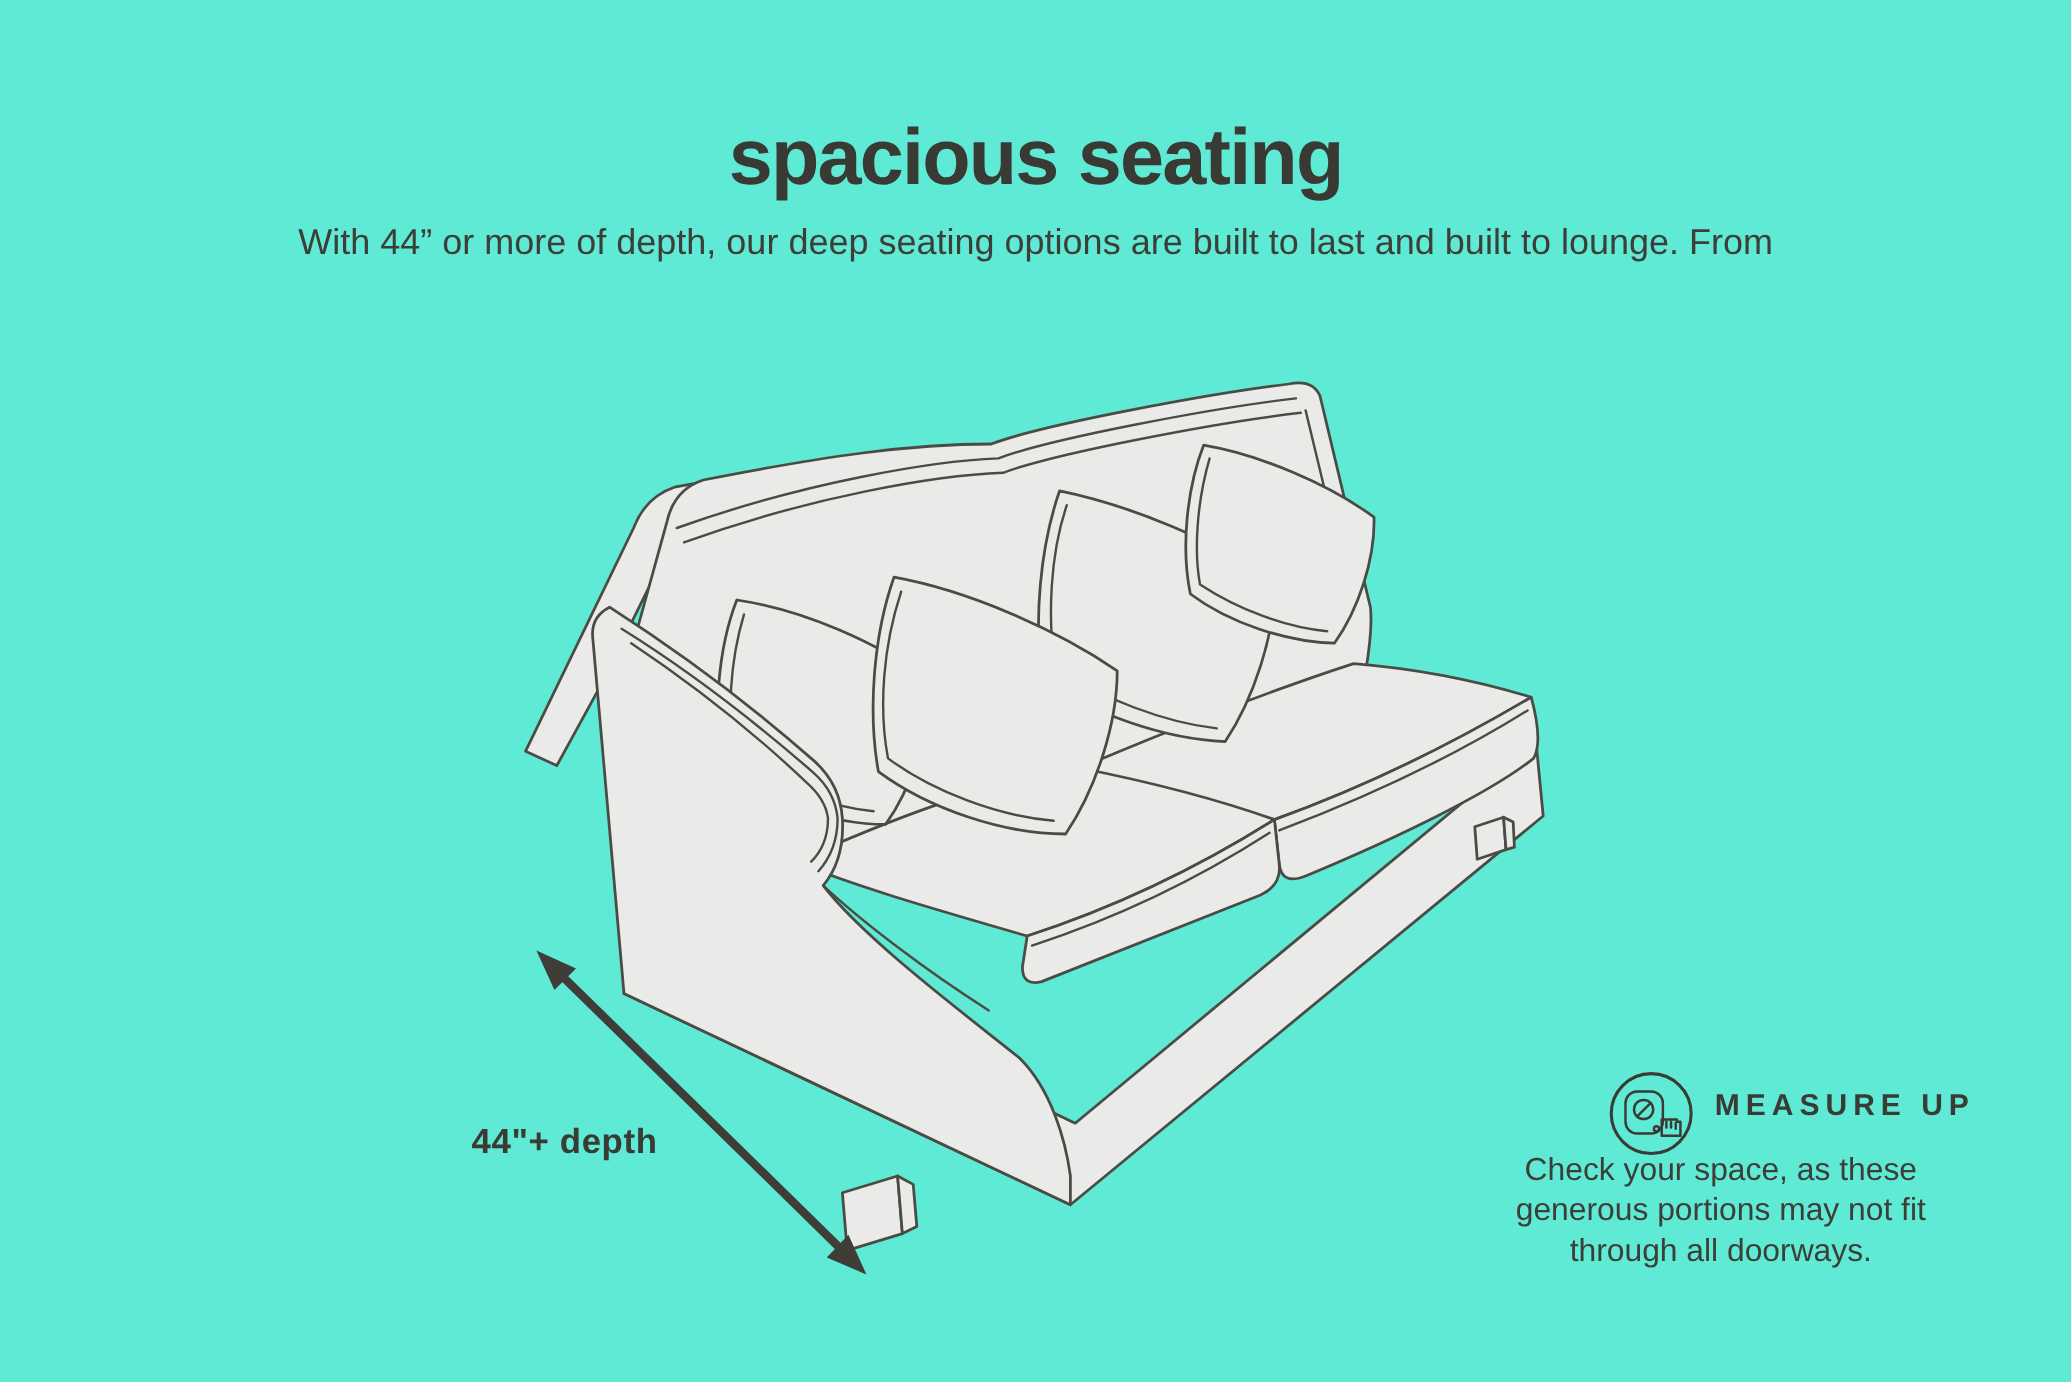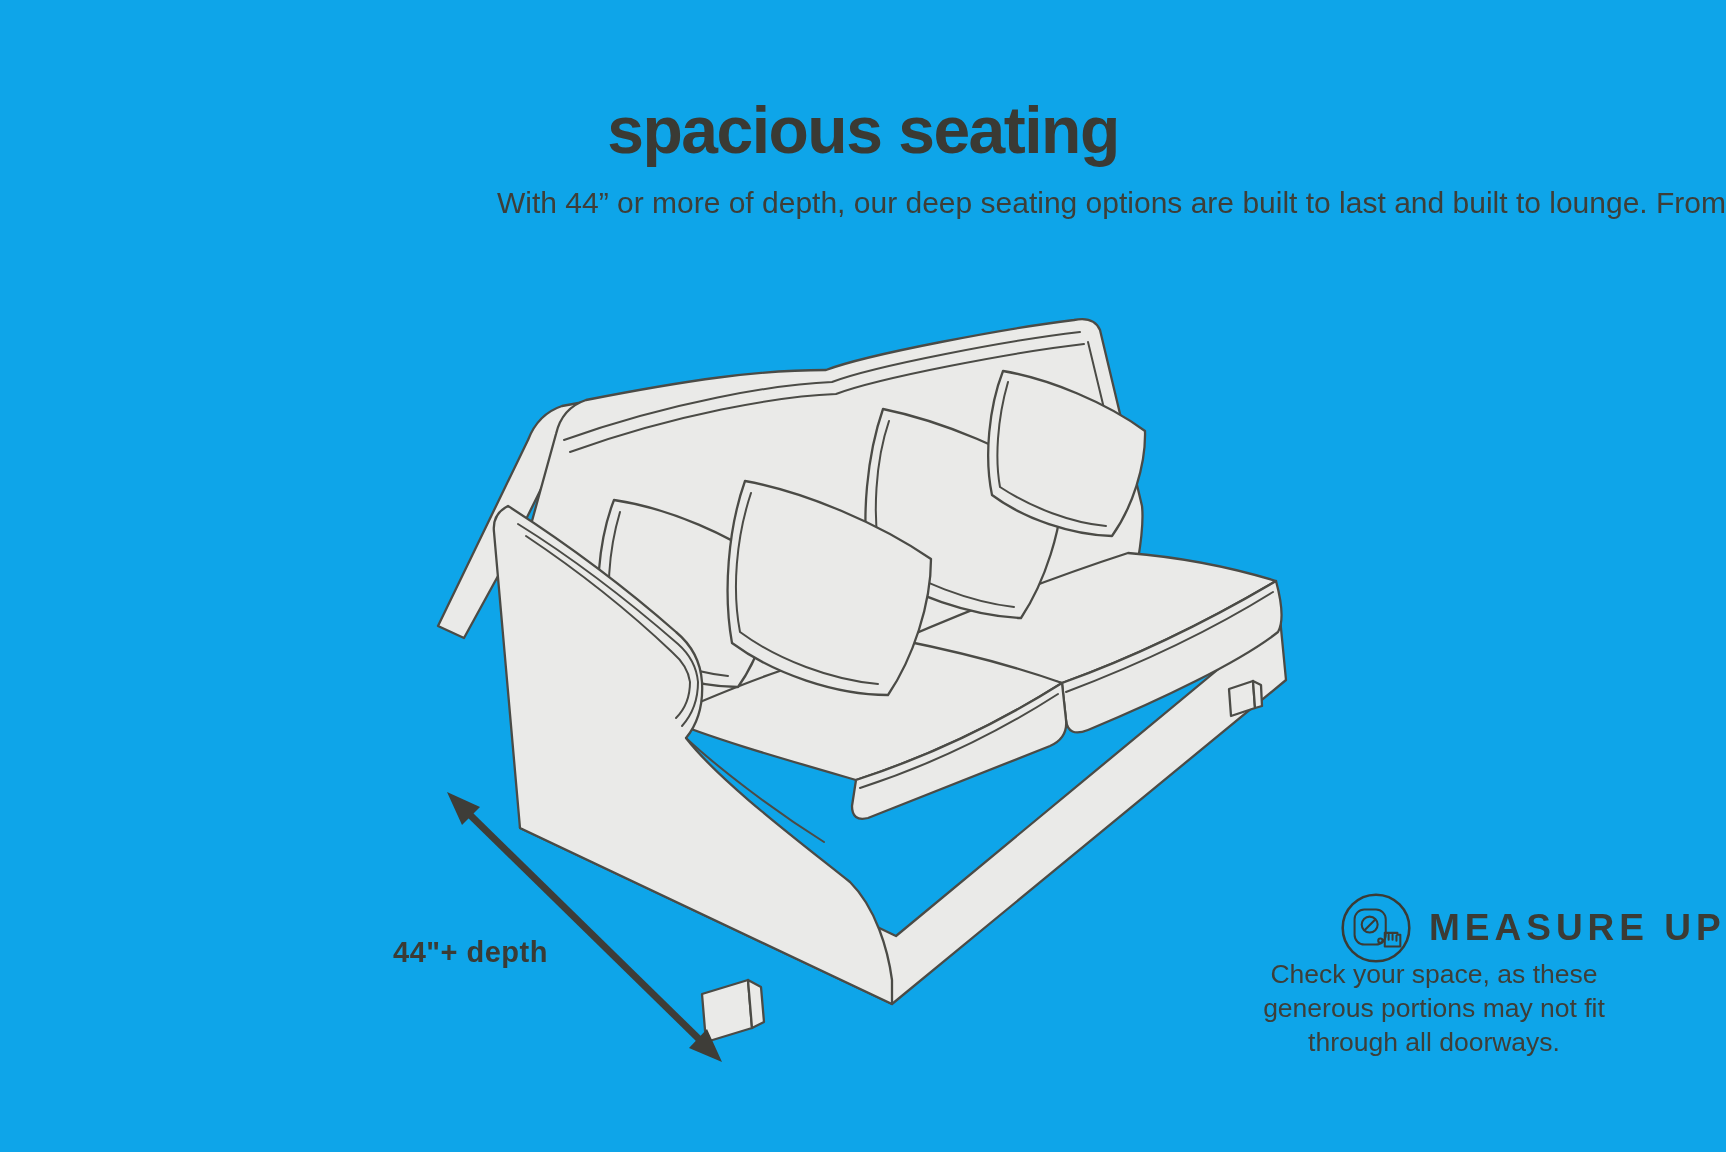--- a/index.html
+++ b/index.html
@@ -1,30 +1,30 @@
 <!DOCTYPE html>
 <html><head>
 <meta charset="utf-8">
 <style>
   html,body{margin:0;padding:0;background:#ffffff;}
   body{
     width:1726px;height:1152px;position:relative;overflow:hidden;
     font-family:"Liberation Sans","DejaVu Sans",sans-serif;
     -webkit-font-smoothing:antialiased;
   }
-  .canvas{position:absolute;left:0;top:0;width:1726px;height:1152px;background:#0ea5e9;}
+  .canvas{position:absolute;left:0;top:0;width:1726px;height:1152px;background:#5eead4;}
 
   .title{
     position:absolute;left:0;top:92px;width:1726px;margin:0;
     text-align:center;font-size:66px;font-weight:bold;letter-spacing:-1.5px;
     color:#3a3a34;
   }
   .intro{
     position:absolute;left:0;top:184px;width:1726px;margin:0;
-    text-align:right;font-size:30px;line-height:38px;color:#3e3e38;
+    text-align:center;font-size:30px;line-height:38px;color:#3e3e38;
   }
 
   .sofa-wrap{position:absolute;left:380px;top:280px;width:980px;height:800px;}
   .sofa-wrap svg{display:block;width:980px;height:800px;}
 
   .lineart{fill:#eaeae8;stroke:#4b4b46;stroke-width:2.3;stroke-linejoin:round;stroke-linecap:round;}
   .seam{fill:none;stroke:#4b4b46;stroke-width:2;stroke-linejoin:round;stroke-linecap:round;}
   .arrow-line{stroke:#3e3d38;stroke-width:7;stroke-linecap:butt;}
   .arrow-head{fill:#3e3d38;stroke:none;}
 
@@ -32,21 +32,21 @@
     position:absolute;left:393px;top:936px;
     font-size:29px;font-weight:bold;color:#3b3b35;letter-spacing:0.5px;
   }
 
   .tape-icon{position:absolute;left:1339px;top:891px;width:74px;height:74px;}
   .icon-stroke{fill:none;stroke:#3b3b35;stroke-width:2.6;stroke-linejoin:round;stroke-linecap:round;}
   .icon-stroke-thin{fill:none;stroke:#3b3b35;stroke-width:2.1;stroke-linejoin:round;stroke-linecap:round;}
 
   .measure-heading{
     position:absolute;left:1429px;top:907px;
-    font-size:37px;font-weight:bold;letter-spacing:5px;color:#3b3b35;white-space:nowrap;
+    font-size:25px;font-weight:bold;letter-spacing:5px;color:#3b3b35;white-space:nowrap;
   }
   .measure-body{
     position:absolute;right:82px;top:957px;width:420px;
     text-align:center;font-size:26.5px;line-height:34px;color:#3e3e38;
   }
 </style>
 </head>
 <body>
 
 <div class="canvas">

